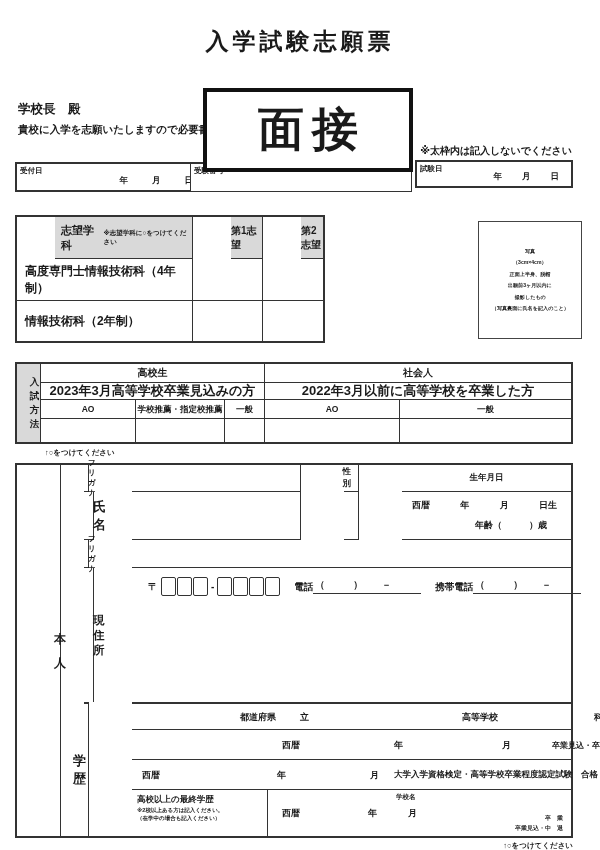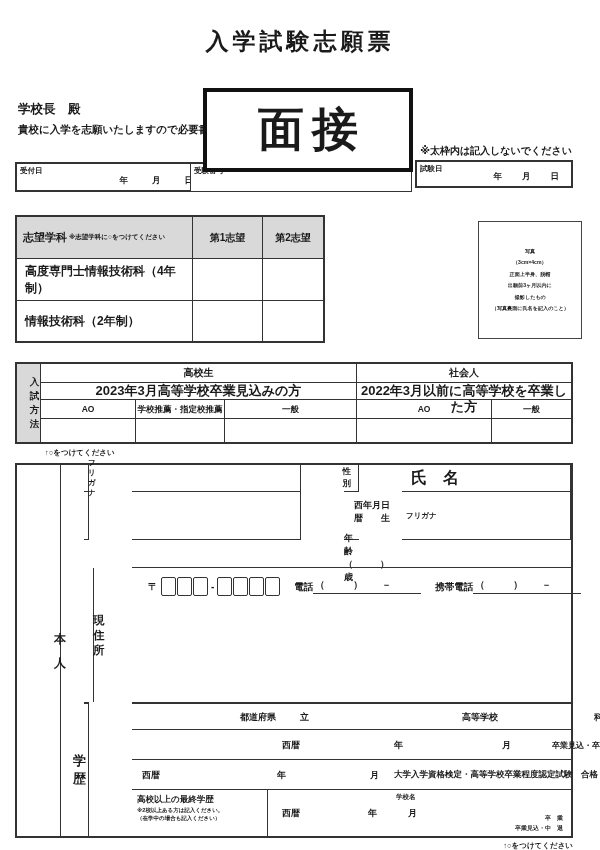--- a/index.html
+++ b/index.html
@@ -23,39 +23,39 @@
   .db1 { left:15px; top:162px; width:192px; height:30px; }
   .db2 { left:190px; top:163px; width:222px; height:29px; border-width:1.5px; }
   .db3 { left:415px; top:160px; width:158px; height:28px;padding-left:40px; }
   .db-label { position:absolute; left:3px; top:2px; font-size:7.5px; font-weight:bold; white-space:nowrap; }
   .db-ymd { position:absolute; right:12px; bottom:3px; display:flex; gap:24px; font-size:8.5px; font-weight:bold; }
   .db3 .db-ymd { gap:20px; }
 
   .dept { position:absolute; left:15px; top:215px; width:310px; height:128px; border:2px solid #333;
           display:grid; grid-template-columns:176px 70px 1fr; grid-template-rows:42px 42px 1fr; }
   .dept > div { border-right:1px solid #333; border-bottom:1px solid #333; display:flex; align-items:center; }
-  .dept .hd { background:#d9d9d9; }
+  .dept .hd { background:#d9d9d9;margin-left:38px; }
   .dept-hcell { padding-left:6px; gap:2px; }
   .dept-htitle { font-size:11px; font-weight:bold; }
   .dept-hnote { font-size:6.5px; font-weight:bold; }
   .dept-choice { justify-content:center; font-size:10px; font-weight:bold; }
   .dept-name { padding-left:8px; font-size:12px; font-weight:bold; }
 
   .photo { position:absolute; left:478px; top:221px; width:104px; height:118px; border:1.5px solid #444;
            display:flex; flex-direction:column; align-items:center; justify-content:center; gap:2.5px; text-align:center; }
   .photo > div { font-size:6px; font-weight:bold; transform:scale(.85); white-space:nowrap; }
 
   .exam { position:absolute; left:15px; top:362px; width:558px; height:82px; border:2px solid #333; display:flex; }
   .vside { width:24px; background:#d9d9d9; border-right:1px solid #333;
            display:flex; align-items:center; justify-content:flex-end; }
   .vtext { font-weight:bold; word-break:break-all; text-align:center; }
   .exam .vtext { font-size:9.5px; width:11px; line-height:1.5; }
   .exam-main { flex:1; display:flex; }
   .egroup { display:grid; grid-template-rows:19px 17px 19px 1fr; }
-  .eg1 { width:316px; border-right:1px solid #333; }
+  .eg1 { width:224px; border-right:1px solid #333; }
   .eg2 { flex:1; }
   .e-title { border-bottom:1px solid #333; text-align:center; font-size:10px; font-weight:bold; line-height:18px; }
   .e-sub { border-bottom:1px solid #333; text-align:center; font-size:13px; font-weight:bold; line-height:16px; }
   .e-row { display:flex; }
   .e-row.mid { border-bottom:1px solid #333; }
   .e-row > div { border-right:1px solid #333; text-align:center; font-size:8.5px; font-weight:bold; line-height:18px; }
   .e-row > div:last-child { border-right:none; }
   .eg1 .w1 { width:95px; } .eg1 .w2 { width:89px; } .eg1 .w3 { flex:1; }
   .eg2 .w1 { width:135px; } .eg2 .w3 { flex:1; }
 
@@ -63,21 +63,21 @@
             display:grid; grid-template-columns:24px 48px 212px 58px 1fr;
             grid-template-rows:27px 48px 28px 134px 28px 30px 30px 1fr; }
   .person > div { border-right:1px solid #333; border-bottom:1px solid #333; position:relative;margin-left:43px; }
   .noR { border-right:none !important; }
   .noB { border-bottom:none !important; }
   .thickT { border-top:2px solid #333; }
   .pside { grid-row:1/9; background:#d9d9d9; display:flex; align-items:center; justify-content:center; }
   .pside .vtext { font-size:12px; width:13px; line-height:2; }
   .slab { display:flex; align-items:center; padding-left:4px; font-size:7.5px; font-weight:bold; }
   .chead { display:flex; align-items:center; justify-content:center; font-size:8.5px; font-weight:bold; }
-  .nlab { display:flex; align-items:center; padding-left:9px; font-size:16px; font-weight:bold; }
+  .nlab { display:flex; align-items:center; padding-left:9px; font-size:13px; font-weight:bold; }
   .span3 { grid-column:3/6; }
   .birth-l1 { display:flex; justify-content:space-between; padding:7px 14px 0 10px; font-size:9px; font-weight:bold; }
   .birth-l2 { text-align:right; padding-right:24px; margin-top:7px; font-size:9px; font-weight:bold; }
 
   .addr-row { display:flex; align-items:center; padding:9px 0 0 16px; }
   .postal-mark { font-size:10px; font-weight:bold; margin-right:3px; }
   .pgroup { display:flex; gap:1px; }
   .pdash { font-size:10px; font-weight:bold; margin:0 3px; }
   .pbox { width:15px; height:19px; border:1.5px solid #333; border-radius:2px; background:#fff; }
   .ph-group { display:flex; align-items:flex-end; margin-left:14px; font-size:9.5px; font-weight:bold; white-space:nowrap; }
@@ -191,20 +191,21 @@
   <div class="note-circ-exam">↑○をつけてください</div>
 
   <div class="person">
     <div class="pside noB">
       <div class="vtext">本人</div>
     </div>
 
     <div class="slab">フリガナ</div>
     <div></div>
     <div class="chead">性　別</div>
+    <div class="chead noR">生年月日</div>
 
     <div class="nlab">氏　名</div>
     <div></div>
     <div></div>
     <div class="noR">
       <div class="birth-l1">
         <span>西暦</span>
           <span>年</span>
           <span>月</span>
           <span>日生</span>

